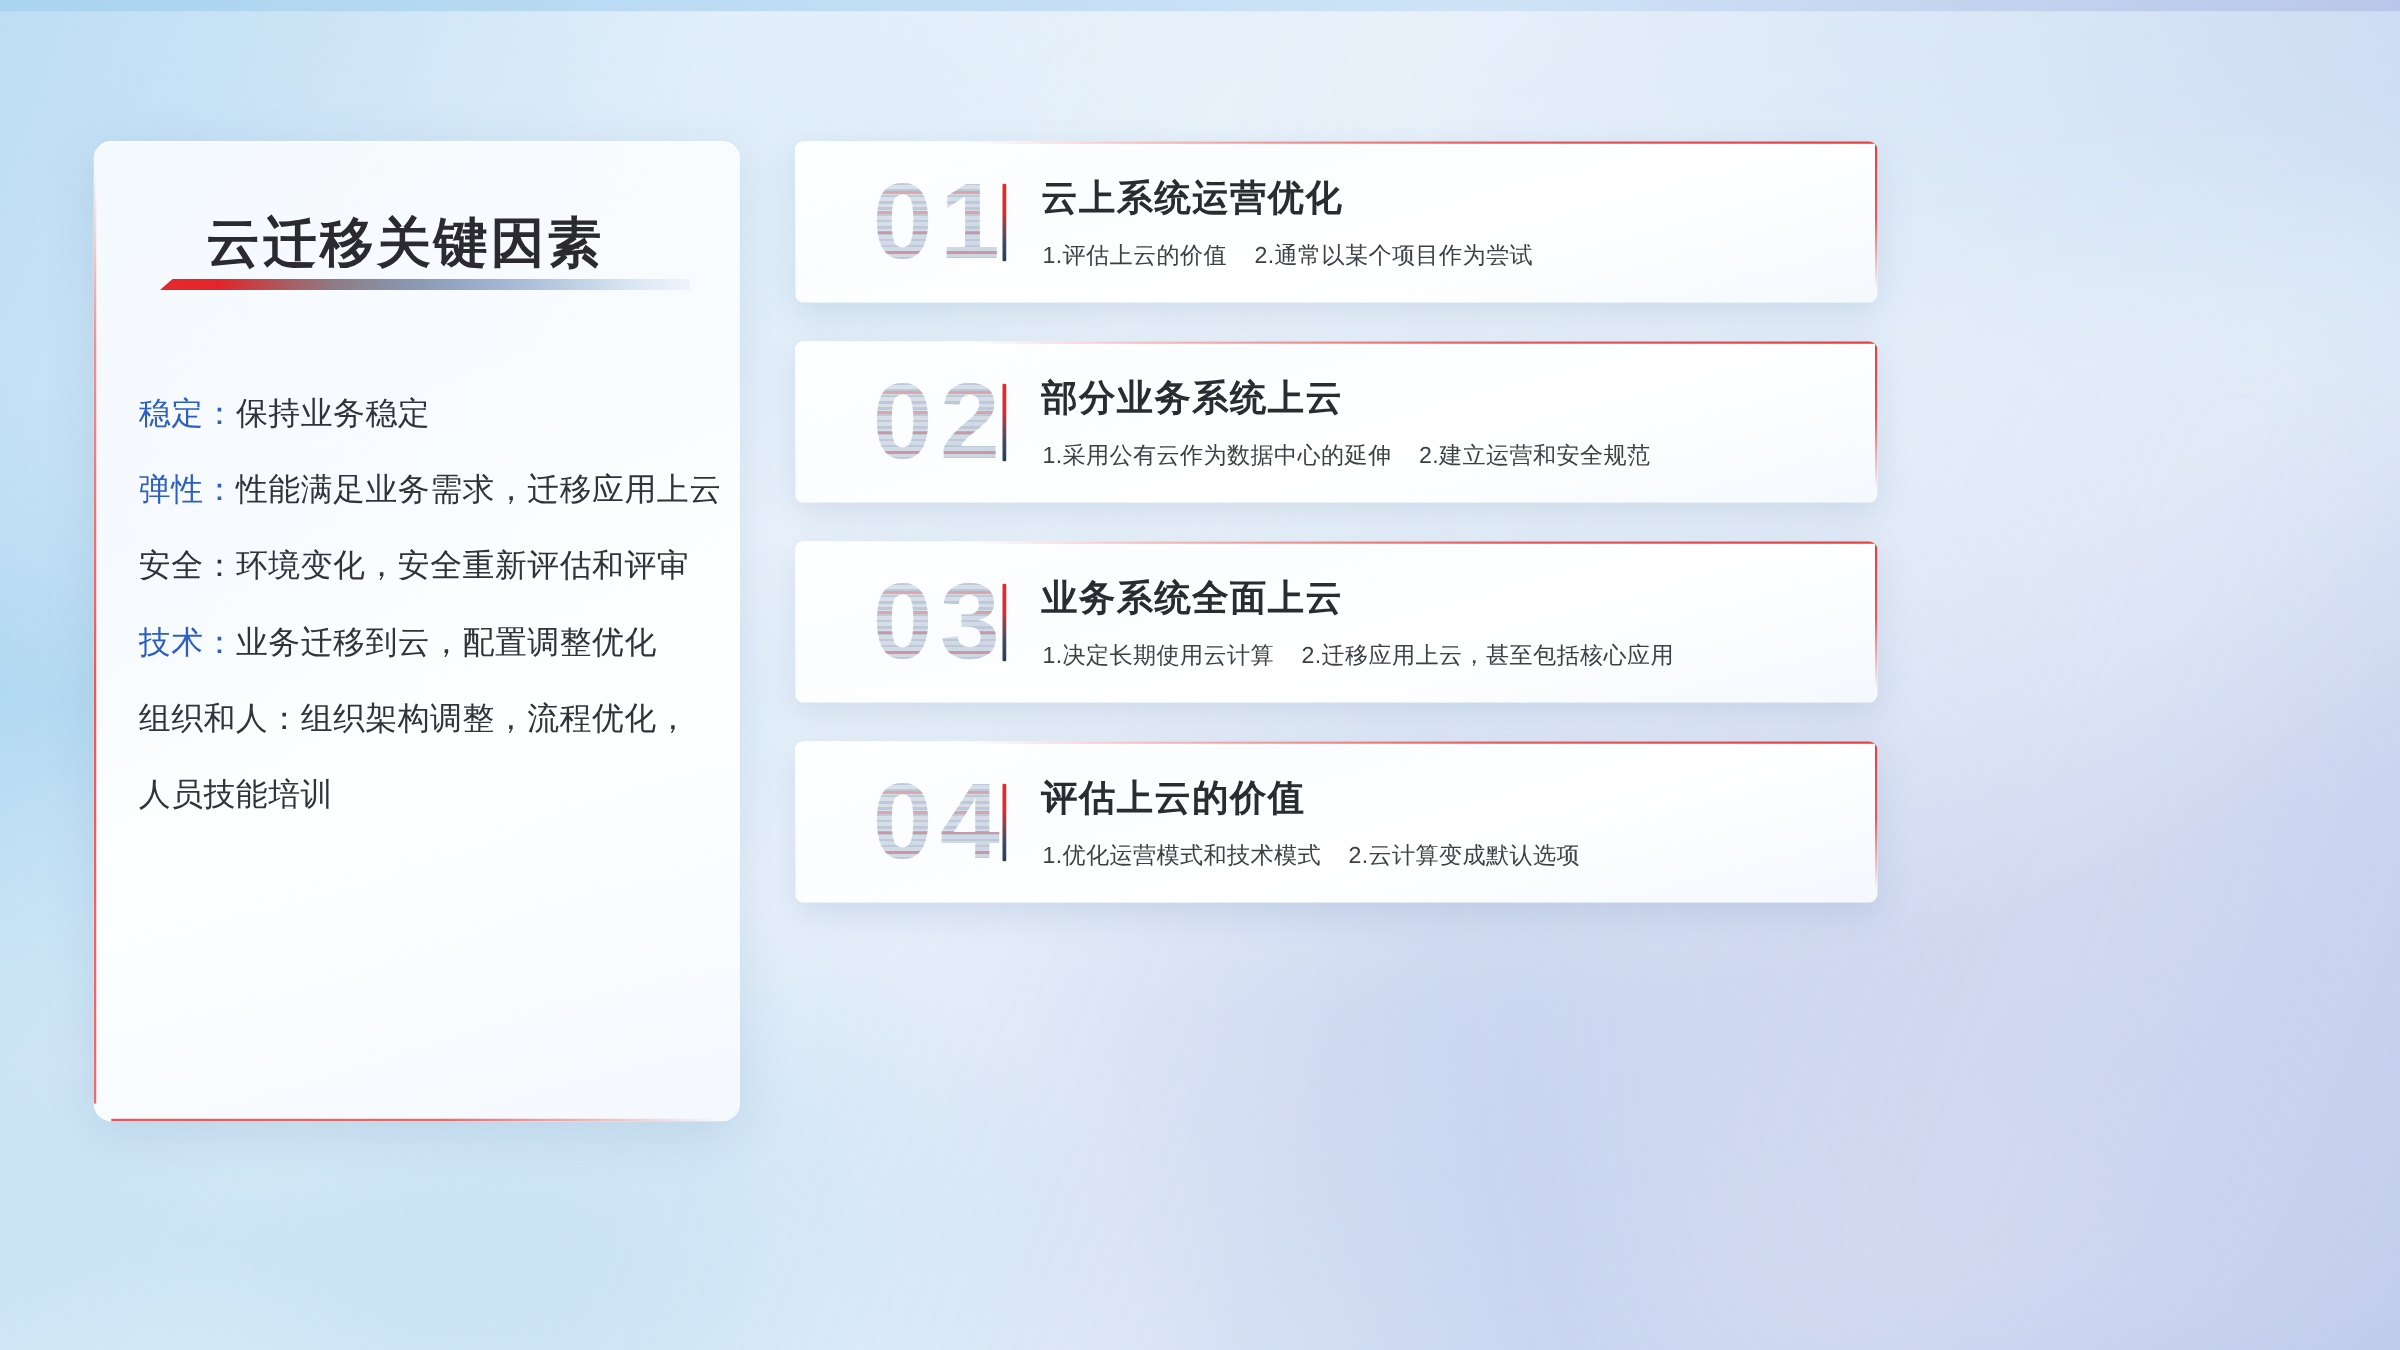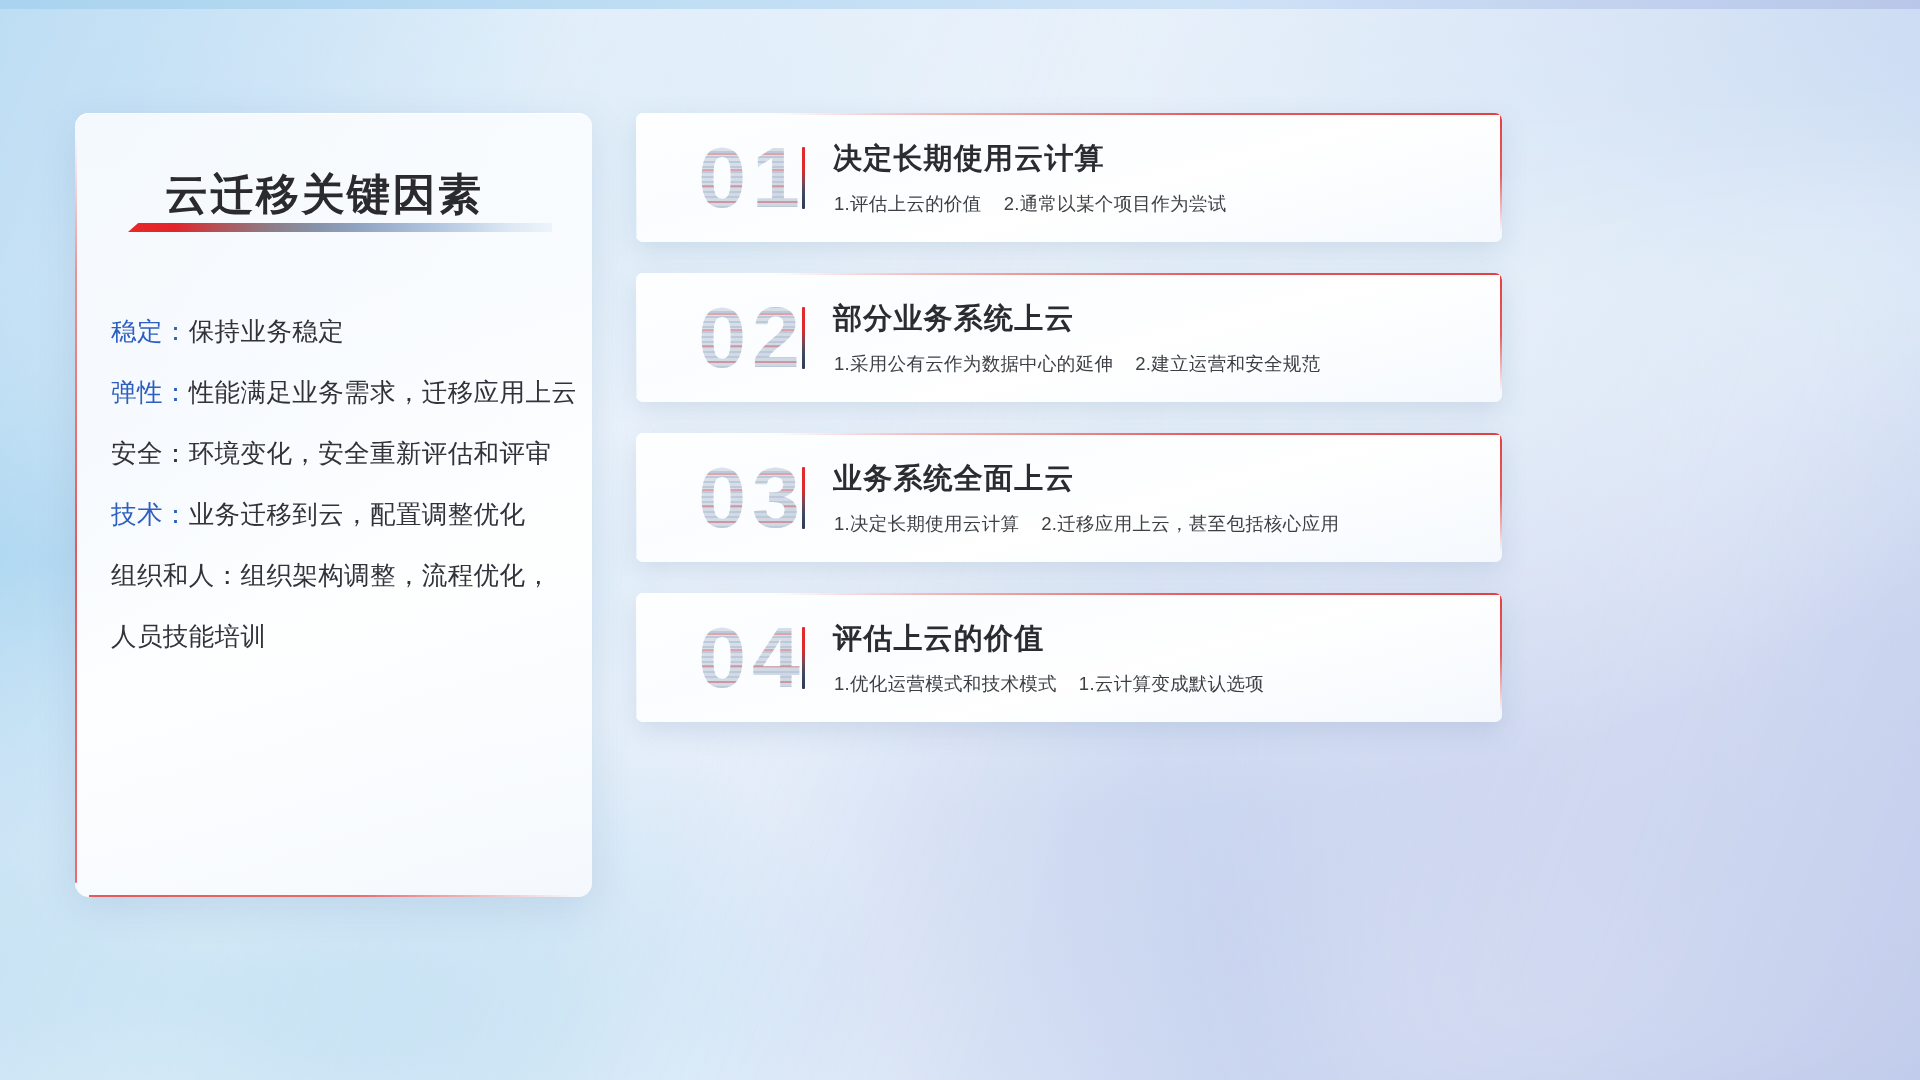--- a/index.html
+++ b/index.html
@@ -200,21 +200,21 @@
 
 <section id="cards">
 
   <article class="card">
     <div class="c-edge-top"></div>
     <div class="c-edge-right"></div>
     <div class="c-edge-left-soft"></div>
     <div class="num">01</div>
     <div class="num-red">01</div>
     <div class="divider"></div>
-    <h2 class="c-title">决定长期使用云计算</h2>
+    <h2 class="c-title">云上系统运营优化</h2>
     <p class="c-desc">
       <span>1.评估上云的价值</span><span class="gap"></span><span>2.通常以某个项目作为尝试</span>
     </p>
   </article>
 
   <article class="card">
     <div class="c-edge-top"></div>
     <div class="c-edge-right"></div>
     <div class="c-edge-left-soft"></div>
     <div class="num">02</div>
@@ -241,17 +241,17 @@
 
   <article class="card">
     <div class="c-edge-top"></div>
     <div class="c-edge-right"></div>
     <div class="c-edge-left-soft"></div>
     <div class="num">04</div>
     <div class="num-red">04</div>
     <div class="divider"></div>
     <h2 class="c-title">评估上云的价值</h2>
     <p class="c-desc">
-      <span>1.优化运营模式和技术模式</span><span class="gap"></span><span>1.云计算变成默认选项</span>
+      <span>1.优化运营模式和技术模式</span><span class="gap"></span><span>2.云计算变成默认选项</span>
     </p>
   </article>
 
 </section>
 
 </body></html>

